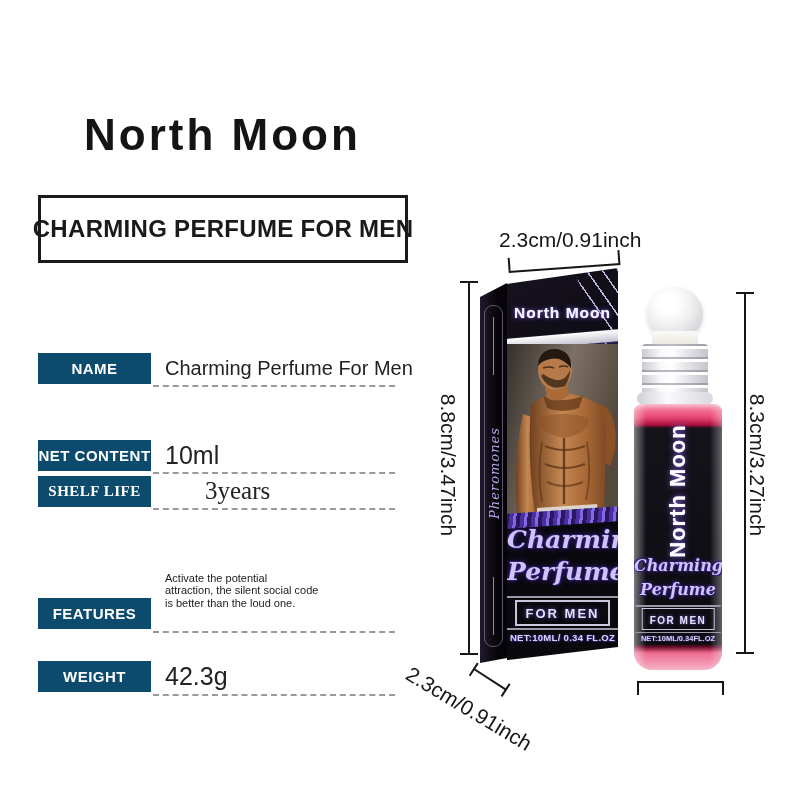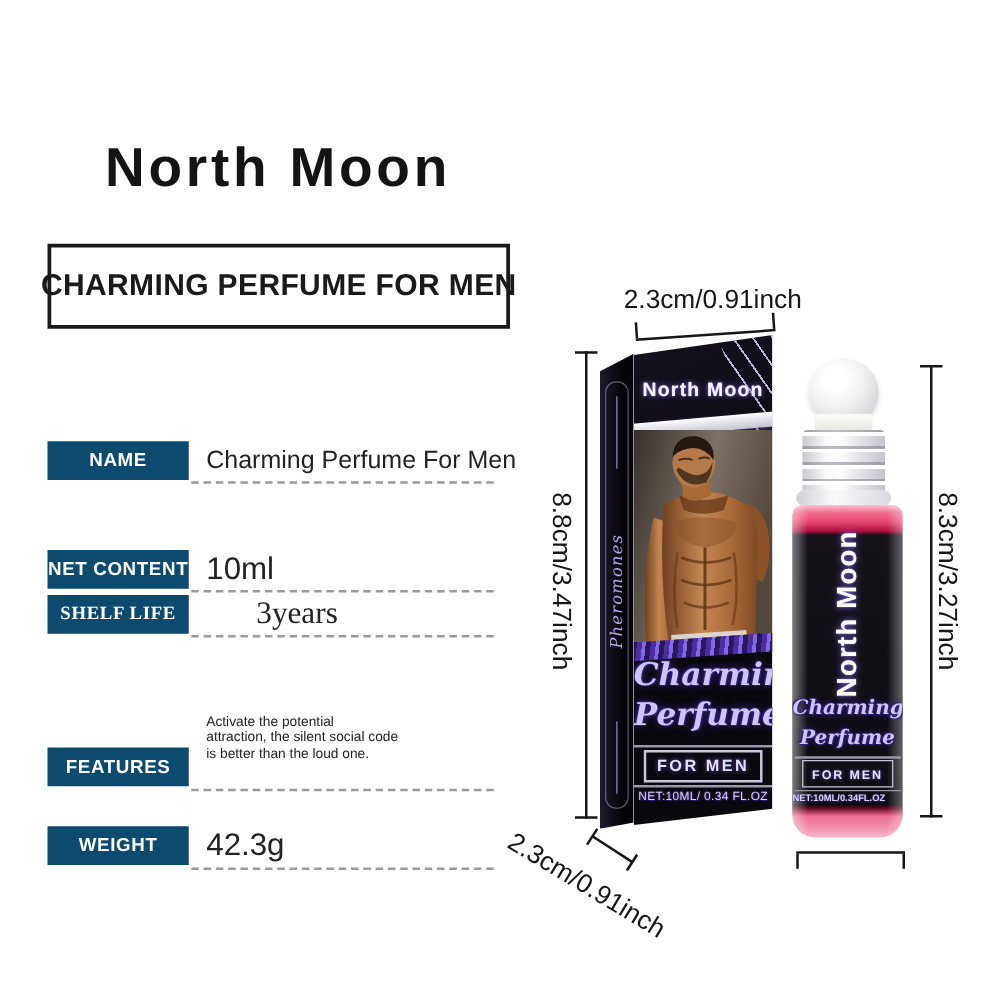--- a/index.html
+++ b/index.html
@@ -133,21 +133,21 @@
     border:2px solid #c9c7de; padding:2px 9px; white-space:nowrap;
   }
   .formen-box::before, .formen-box::after { content:""; position:absolute; left:-10px; right:-10px; height:2px; background:#99a; }
   .formen-box::before { top:-6px; } .formen-box::after { bottom:-6px; }
   .formen-box span {
     font-size:13px; font-weight:700; letter-spacing:2px; color:#e5e2f4;
     text-shadow:0 1px 1px #17123a, 0 0 4px #6f52d8;
   }
   .net-text {
     position:absolute; top:364px; width:100%; text-align:center;
-    font-size:9.5px; font-weight:400; letter-spacing:0.3px; color:#d8d2f2;
+    font-size:9.5px; font-weight:700; letter-spacing:0.3px; color:#d8d2f2;
     text-shadow:0 0 2px #5438b8, 1px 1px 0 #201352;
   }
 
   
   .ball {
     position:absolute; left:647px; top:287px; width:56px; height:54px; border-radius:50%;
     background:radial-gradient(circle at 38% 30%, #ffffff 0 18%, #f1f0f1 45%, #d6d5d9 75%, #c1c0c5 100%);
     box-shadow:0 2px 4px rgba(0,0,0,0.15);
   }
   .holder { position:absolute; left:652px; top:331px; width:46px; height:15px; border-radius:3px;
@@ -188,21 +188,21 @@
   }
   .bl1 { top:152px; } .bl2 { top:176px; }
   .b-formen {
     position:absolute; top:204px; left:50%; transform:translateX(-50%);
     border:1.5px solid #c9c7de; padding:1px 7px; white-space:nowrap;
   }
   .b-formen::before, .b-formen::after { content:""; position:absolute; left:-7px; right:-7px; height:1.5px; background:#99a; }
   .b-formen::before { top:-4px; } .b-formen::after { bottom:-4px; }
   .b-formen span { font-size:10px; font-weight:700; letter-spacing:1.5px; color:#e5e2f4; text-shadow:0 0 3px #6f52d8; }
   .b-net {
-    position:absolute; top:230px; width:100%; text-align:left;
+    position:absolute; top:230px; width:100%; text-align:center;
     font-size:7.5px; font-weight:700; color:#d8d2f2; text-shadow:0 0 2px #5438b8;
   }
 </style>
 </head>
 <body>
 
 <div class="page">
 
   <div class="logo">North Moon</div>
 

